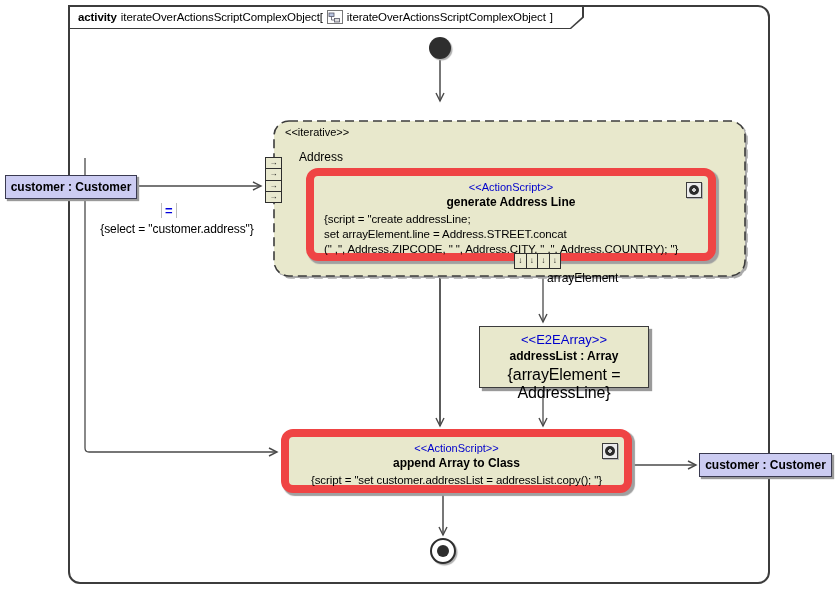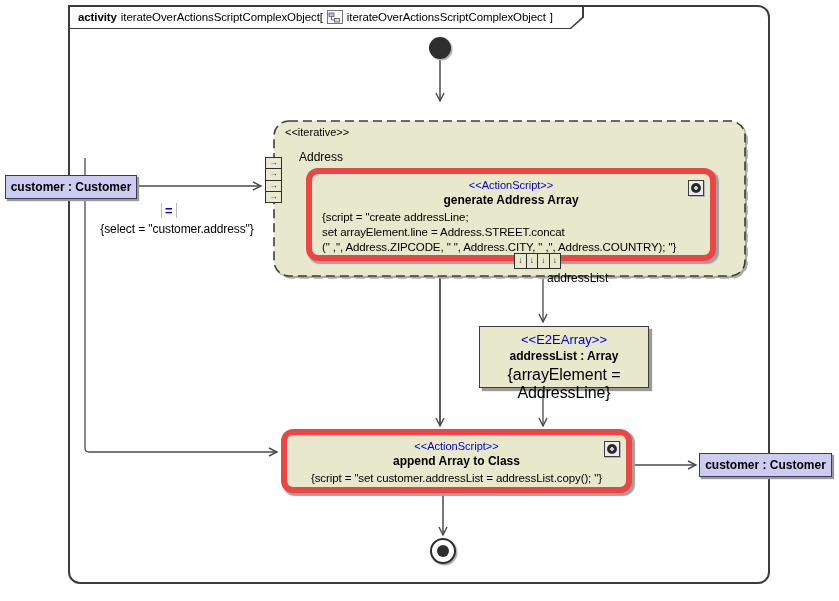--- a/index.html
+++ b/index.html
@@ -24,21 +24,21 @@
   
   svg.edges { position:absolute; left:0; top:0; pointer-events:none; }
 
   
   .region { position:absolute; left:273px; top:120px; width:473px; height:157px; }
   .region > svg { position:absolute; left:0; top:0; filter:drop-shadow(2.5px 2.5px 0.5px #aaaaaa); }
   .region-stereotype { position:absolute; left:12px; top:6px; font-size:11px; color:#000; }
   .region-inputlabel { position:absolute; left:26px; top:30px; font-size:12px; color:#000; }
 
   
-  .action { position:absolute; background:#e8e8cc; border:6px solid #ef4444; border-radius:12px;
+  .action { position:absolute; background:#e8e8cc; border:8px solid #ef4444; border-radius:12px;
             box-shadow:2.5px 2.5px 1px #a0a0a0; }
   .action .stereotype { display:block; text-align:center; font-size:11px; color:#0000cc; margin-top:5px; }
   .action .action-name { display:block; text-align:center; font-size:12px; font-weight:bold; margin-top:2px; }
   .script-block { margin-top:3px; padding:0 10px; font-size:11.5px; line-height:15px;
                   letter-spacing:-0.1px; white-space:nowrap; }
   .script-center { text-align:center; margin-top:4px; font-size:11.5px; letter-spacing:-0.1px; white-space:nowrap; }
   .gear { position:absolute; top:6px; right:6px; width:16px; height:16px; border:1px solid #3c3c3c;
           background:#ececec; display:flex; align-items:center; justify-content:center;
           box-shadow:1px 1px 0 #b5b5b5; }
   .gear-core { width:10px; height:10px; border-radius:50%;
@@ -122,21 +122,21 @@
 
   <div class="region">
     <svg width="473" height="157">
       <rect x="1" y="1" width="471" height="155" rx="15" fill="#e8e8cc" stroke="#3c3c3c" stroke-width="1.6" stroke-dasharray="9 5"></rect>
     </svg>
     <span class="region-stereotype">&lt;&lt;iterative&gt;&gt;</span>
     <span class="region-inputlabel">Address</span>
 
     <div class="action" style="left:33px; top:48px; width:410px; height:93px;">
       <span class="stereotype">&lt;&lt;ActionScript&gt;&gt;</span>
-      <span class="action-name">generate Address Array</span>
+      <span class="action-name">generate Address Line</span>
       <div class="script-block">
         <div>{script = "create addressLine;</div>
         <div>set arrayElement.line = Address.STREET.concat</div>
         <div>(" ,", Address.ZIPCODE, " ", Address.CITY, " ,", Address.COUNTRY); "}</div>
       </div>
       <span class="gear">
           <span class="gear-core"></span>
         </span>
     </div>
   </div>
@@ -155,21 +155,21 @@
     <div class="cell">↓</div>
   </div>
 
   <div class="objnode" style="left:5px; top:175px; width:132px; height:24px;">
     <span>customer : Customer</span>
   </div>
 
   <span class="select-icon">=</span>
   <div class="select-constraint">{select = "customer.address"}</div>
 
-  <span class="edge-label">addressList</span>
+  <span class="edge-label">arrayElement</span>
 
   <div class="arraynode" style="left:479px; top:326px; width:170px; height:62px;">
     <span class="stereotype">&lt;&lt;E2EArray&gt;&gt;</span>
     <span class="node-name">addressList : Array</span>
     <span class="node-constraint">{arrayElement = AddressLine}</span>
   </div>
 
   <div class="action" style="left:281px; top:429px; width:351px; height:64px;">
     <span class="stereotype">&lt;&lt;ActionScript&gt;&gt;</span>
     <span class="action-name">append Array to Class</span>

